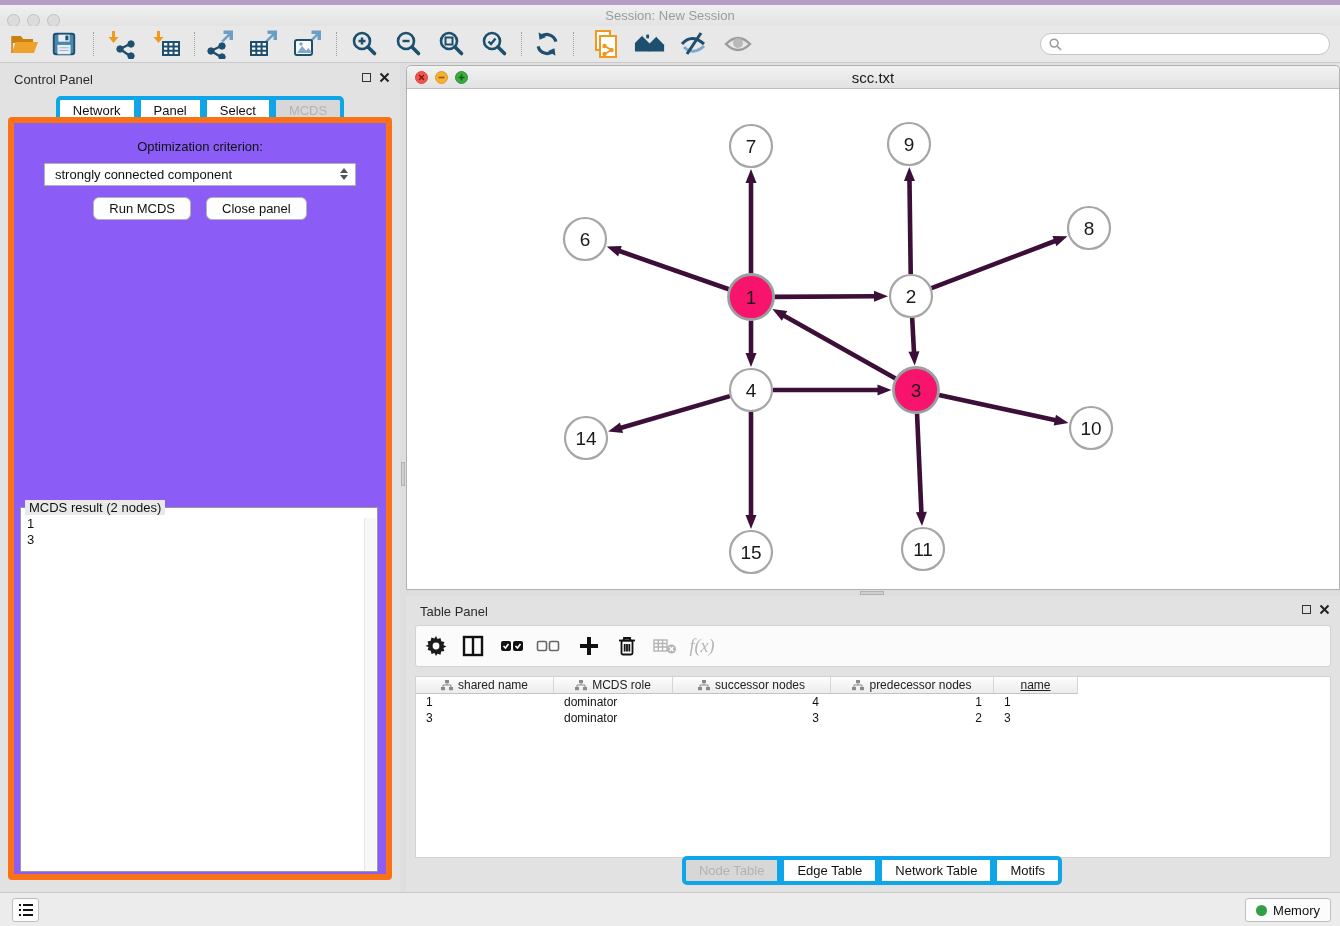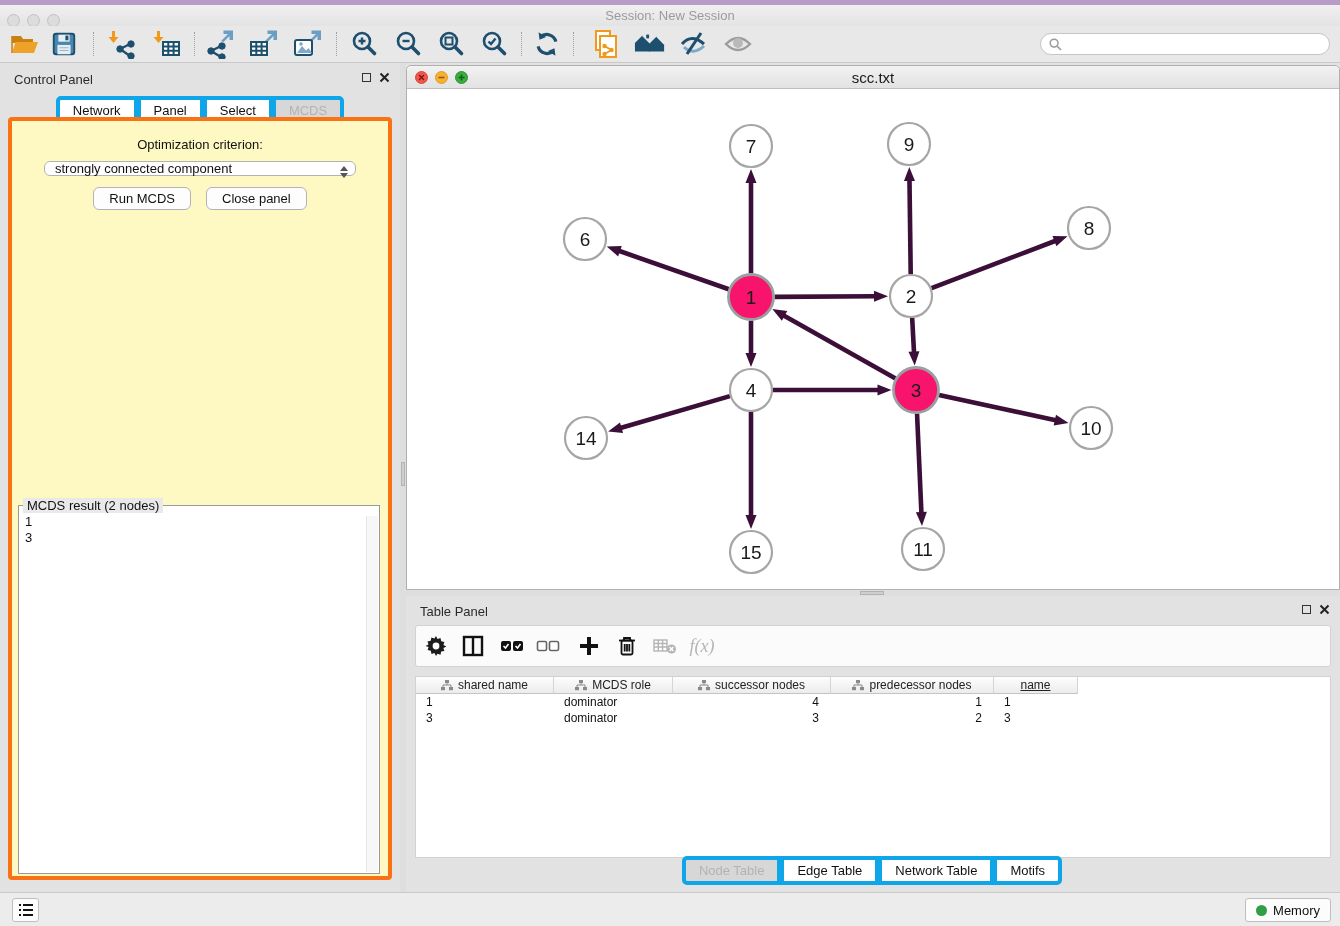--- a/index.html
+++ b/index.html
@@ -25,23 +25,23 @@
   .control-panel { left:0; top:63px; width:400px; height:829px; background:#e2e2e2; }
   .panel-title { font-size:13px; color:#2b2b2b; }
   .win-controls { position:absolute; right:10px; top:9px; display:flex; gap:8px; align-items:center; }
   .float-box { width:9px; height:9px; border:1.5px solid #333; display:inline-block; }
   .tabs-row { display:flex; justify-content:center; }
   .seg-tab { font-size:13px; line-height:19px; padding:1px 13px; background:#fff; border:4px solid #0ea5e9; margin-left:-1px; color:#111; }
   .seg-tab:first-child { border-radius:5px 0 0 5px; margin-left:0; }
   .seg-tab:last-child { border-radius:0 5px 5px 0; }
   .seg-tab.active { background:#d7d7d7; color:#b3b3b3; }
   .cp-tabs { left:0; right:0; top:33px; }
-  .cp-body { left:8px; right:8px; top:54px; bottom:12px; background:#fef9c3; border:4px solid #f97316; border-radius:4px; }
+  .cp-body { left:8px; right:8px; top:54px; bottom:12px; background:#8b5cf6; border:6px solid #f97316; border-radius:4px; }
   .opt-label { margin-top:16px; text-align:center; font-size:13px; color:#111; }
-  .opt-select { margin:9px auto 0; width:312px; height:15px; background:#fff; border:1px solid #b3b3b3; border-radius:6px; position:relative; display:flex; align-items:center; padding:0 22px 0 10px; font-size:13px; color:#111; }
+  .opt-select { margin:9px auto 0; width:312px; height:23px; background:#fff; border:1px solid #b3b3b3; border-radius:1px; position:relative; display:flex; align-items:center; padding:0 22px 0 10px; font-size:13px; color:#111; }
   .stepper { position:absolute; right:7px; top:4px; display:flex; flex-direction:column; gap:2px; }
   .stepper i { width:0; height:0; border-left:4px solid transparent; border-right:4px solid transparent; }
   .stepper .up { border-bottom:5px solid #555; }
   .stepper .dn { border-top:5px solid #555; }
   .btn-row { margin-top:11px; display:flex; justify-content:center; gap:15px; }
   .aq-btn { font-size:13px; color:#111; background:#fdfdfd; border:1px solid #b3b3b3; border-radius:6px; padding:3px 15px; font-family:"Liberation Sans",sans-serif; }
   .groupbox { position:absolute; left:6px; right:8px; top:384px; bottom:2px; border:1px solid #999; background:#fff; }
   .groupbox .legend { position:absolute; top:-8px; left:4px; background:#e9e9e9; padding:0 4px; font-size:13px; color:#111; }
   .result-lines { position:absolute; left:6px; top:8px; font-size:13px; line-height:16px; color:#111; }
   .result-scroll { position:absolute; right:1px; top:10px; bottom:1px; width:12px; background:#f7f7f7; border-left:1px solid #e5e5e5; }

